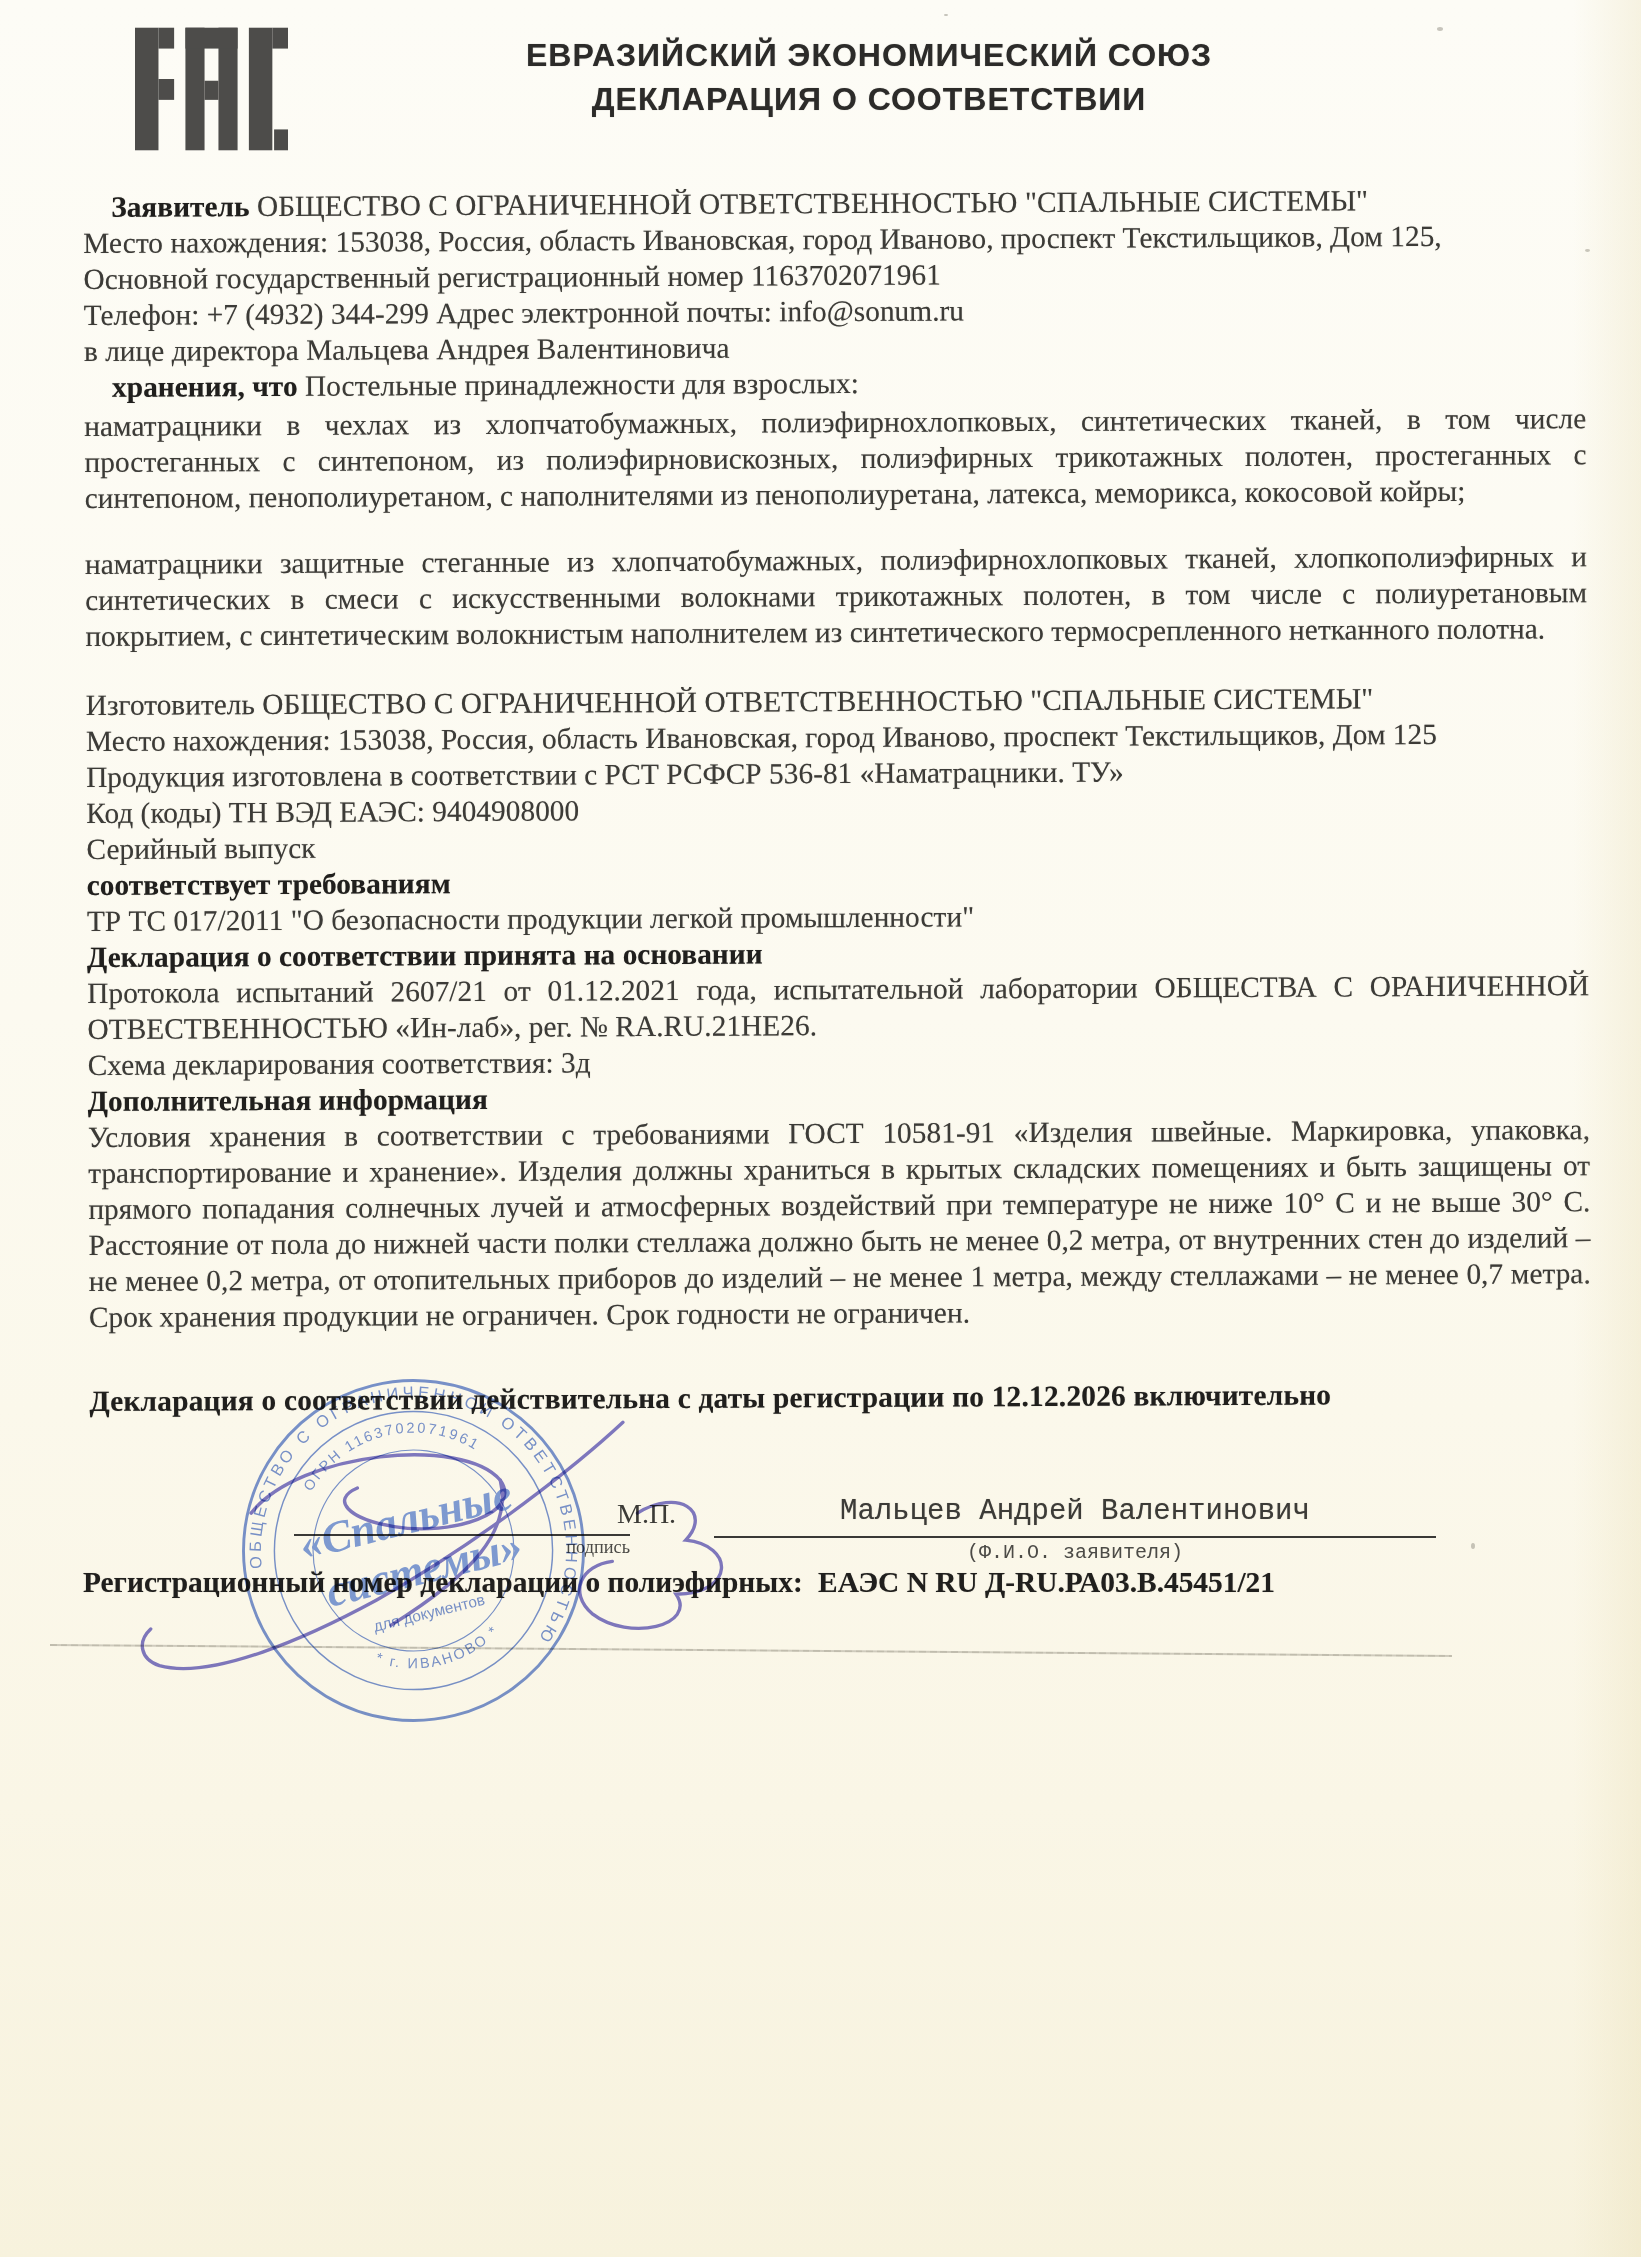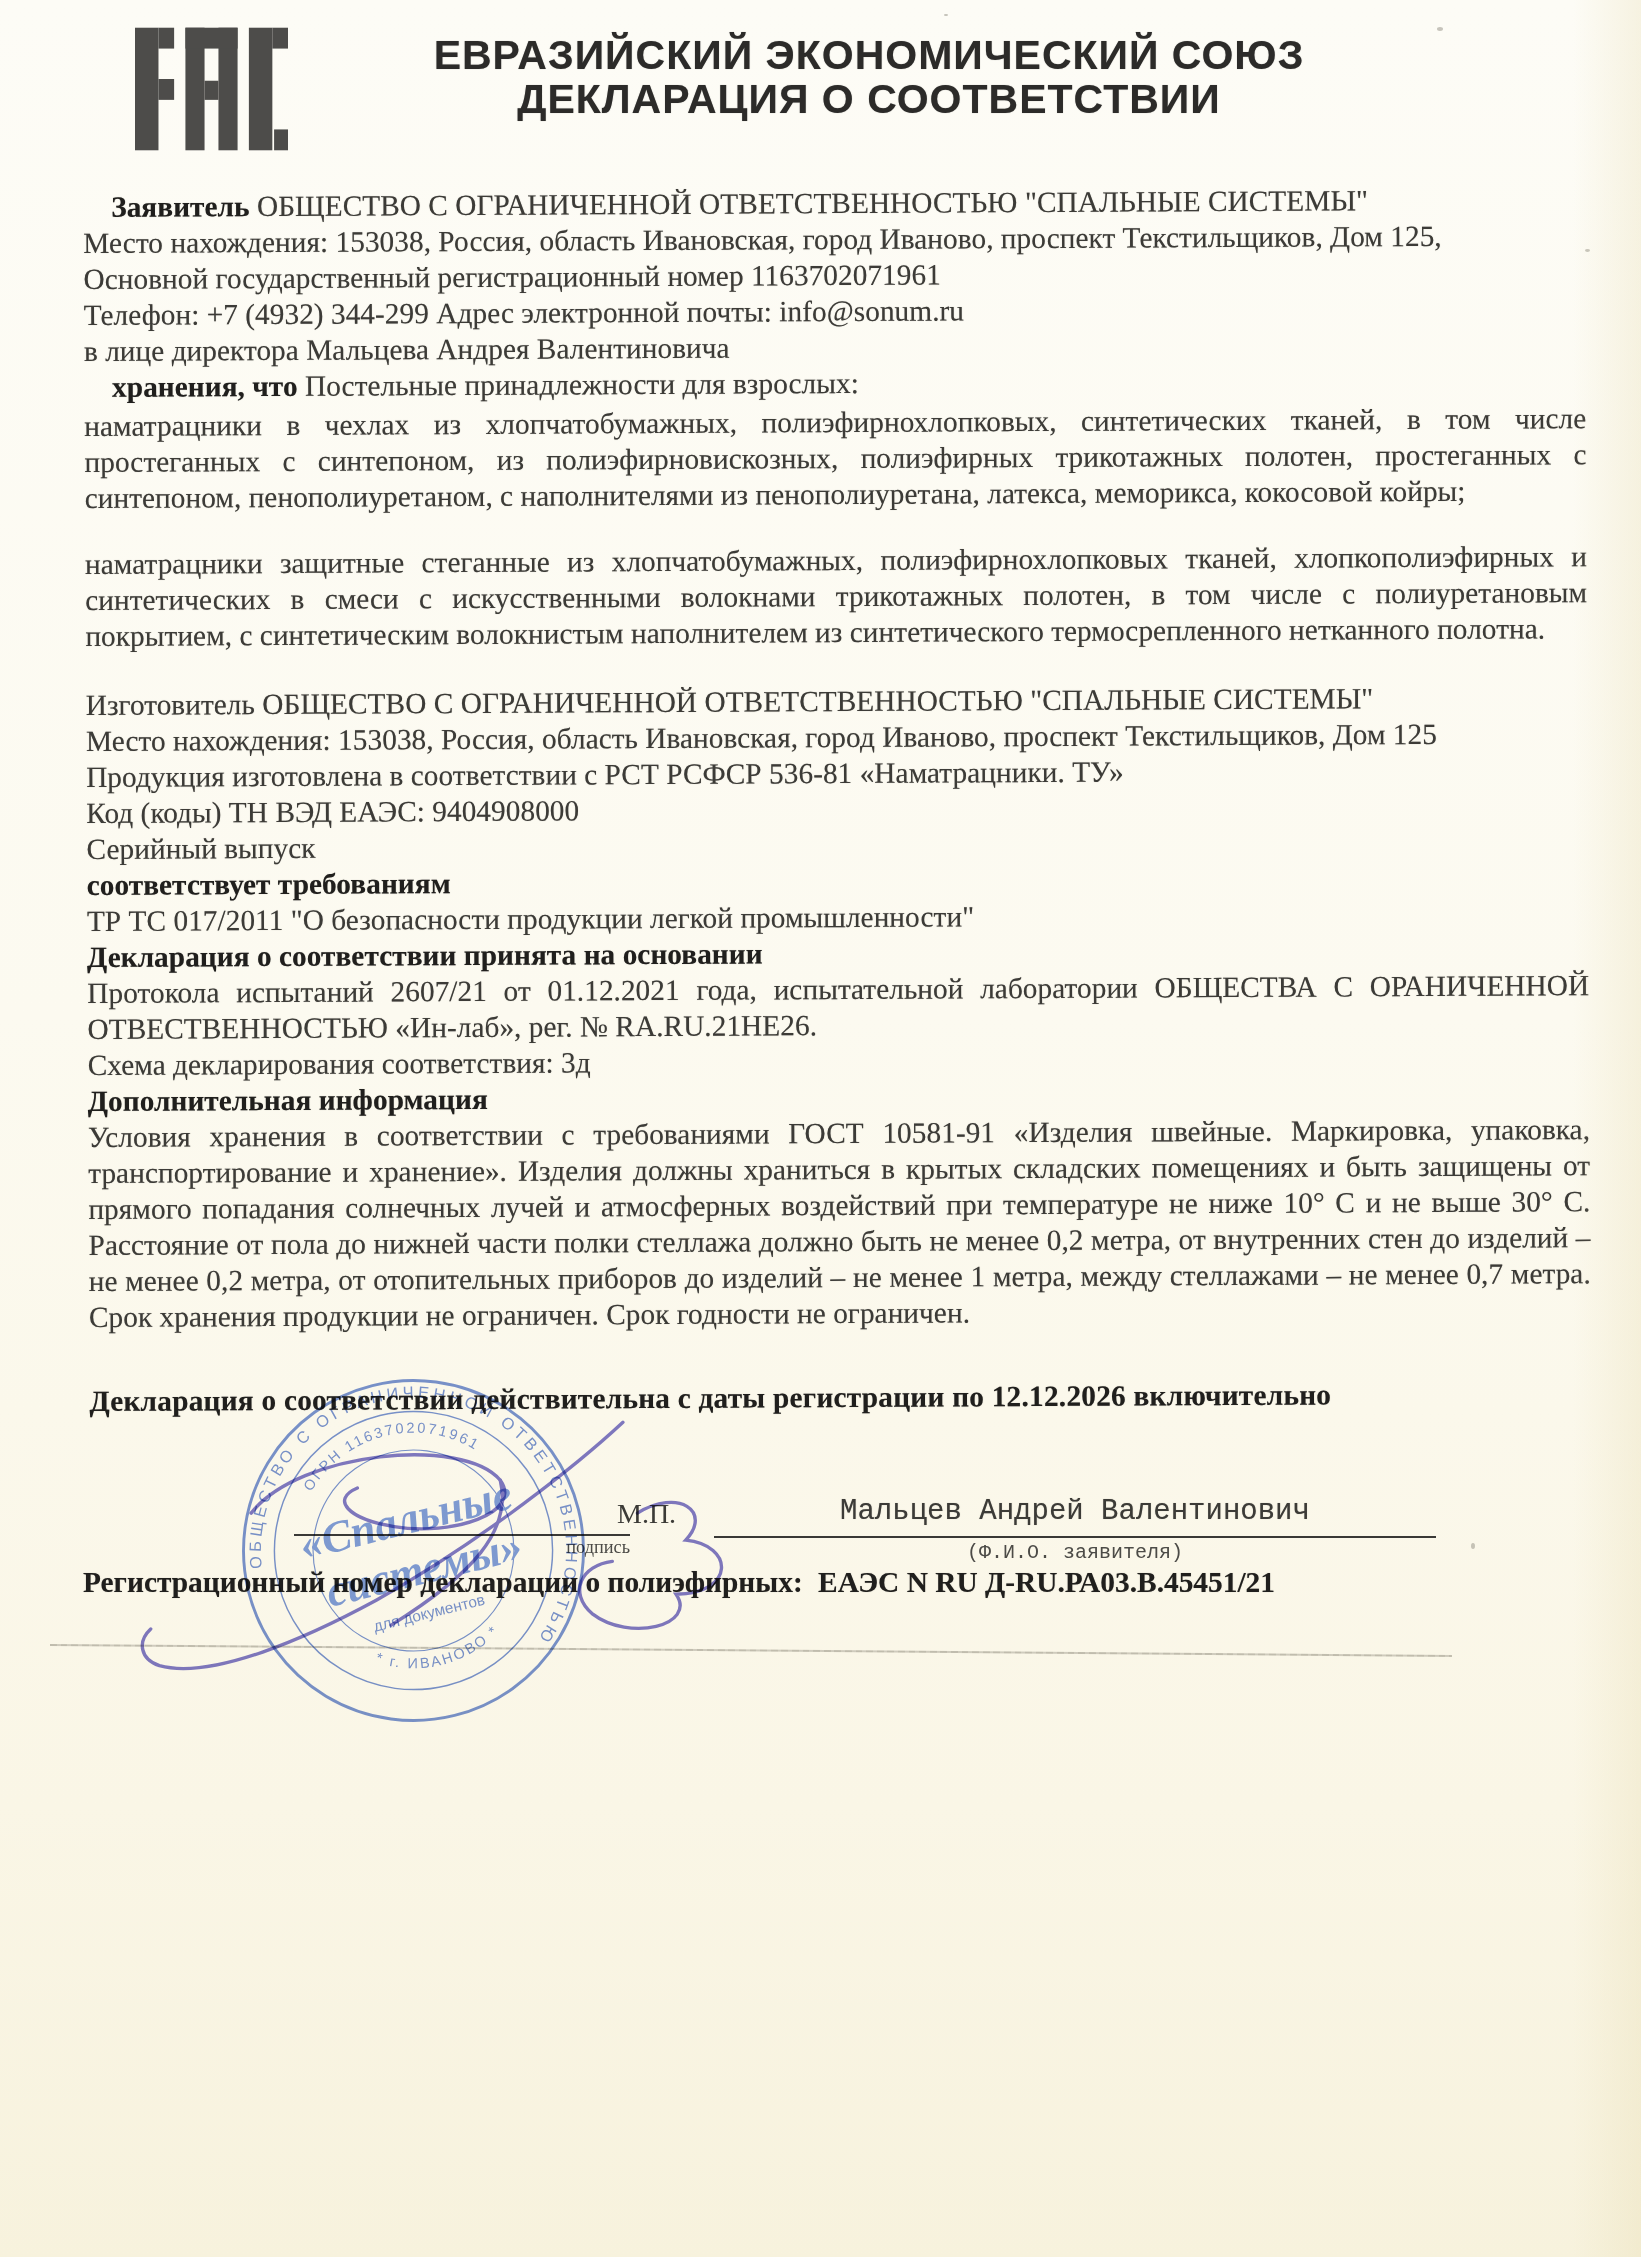--- a/index.html
+++ b/index.html
@@ -5,21 +5,21 @@
   html,body{margin:0;padding:0;background:#e8e6de;}
   .page{position:relative;width:1641px;height:2257px;overflow:hidden;margin:0 auto;
         background:linear-gradient(180deg,#fdfcf6 0%,#fcfaf0 45%,#faf6e6 80%,#f7f2dd 100%);}
   .page::after{content:"";position:absolute;right:0;top:0;width:68px;height:100%;
         background:linear-gradient(90deg,rgba(235,224,180,0) 0%,rgba(228,216,170,.28) 100%);pointer-events:none;}
   
   .eac{position:absolute;left:135px;top:21px;width:153px;height:136px;}
   
   .hdr{position:absolute;left:338px;top:33px;width:1062px;text-align:center;
        font-family:"Liberation Sans",sans-serif;font-weight:bold;color:#2c2b29;
-       font-size:41px;line-height:44px;letter-spacing:1px;
+       font-size:32px;line-height:44px;letter-spacing:1px;
        text-shadow:0 0 1px rgba(60,60,60,.45);}
   
   .doc{position:absolute;left:83px;top:189px;width:1502px;
        font-family:"Liberation Serif","DejaVu Serif",serif;
        font-size:29.4px;line-height:36px;color:#3c3b37;
        transform:rotate(-0.3deg);transform-origin:0 0;
        text-shadow:0 0 0.8px rgba(90,88,82,.55);}
   .doc p{margin:0;}
   .para{text-align:justify;}
   .b{font-weight:bold;color:#201f1d;margin-left:28px;}

